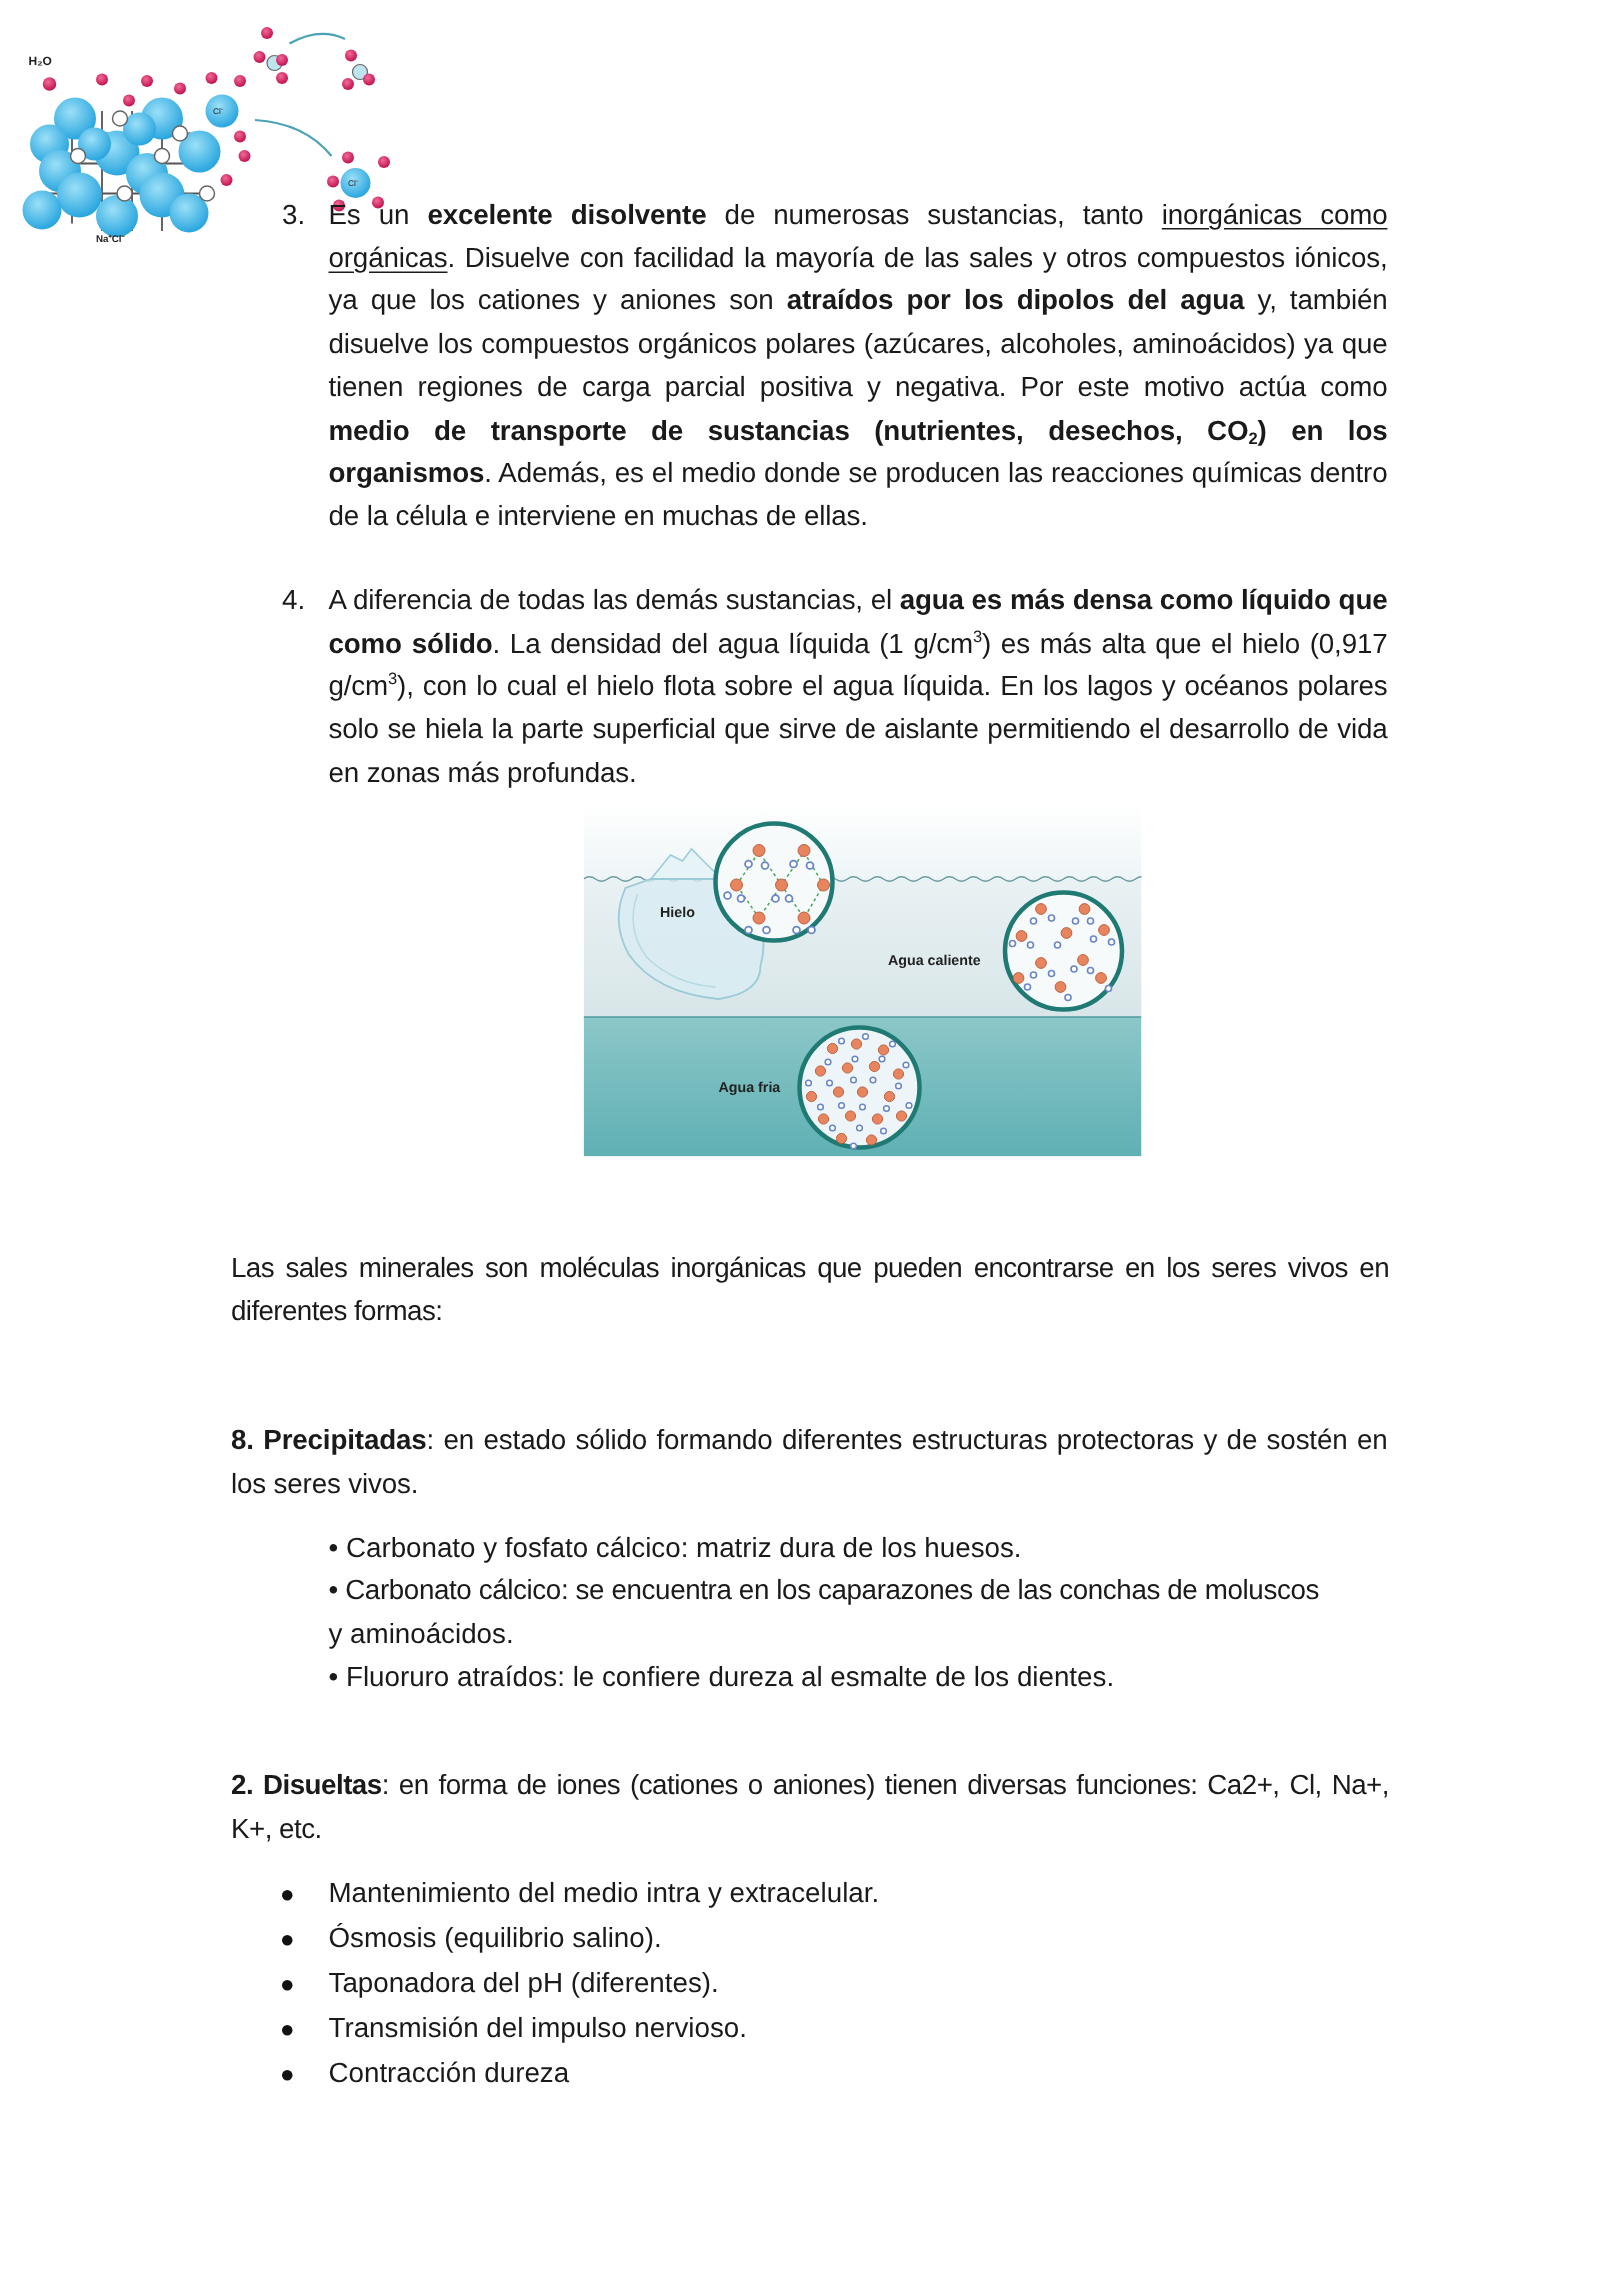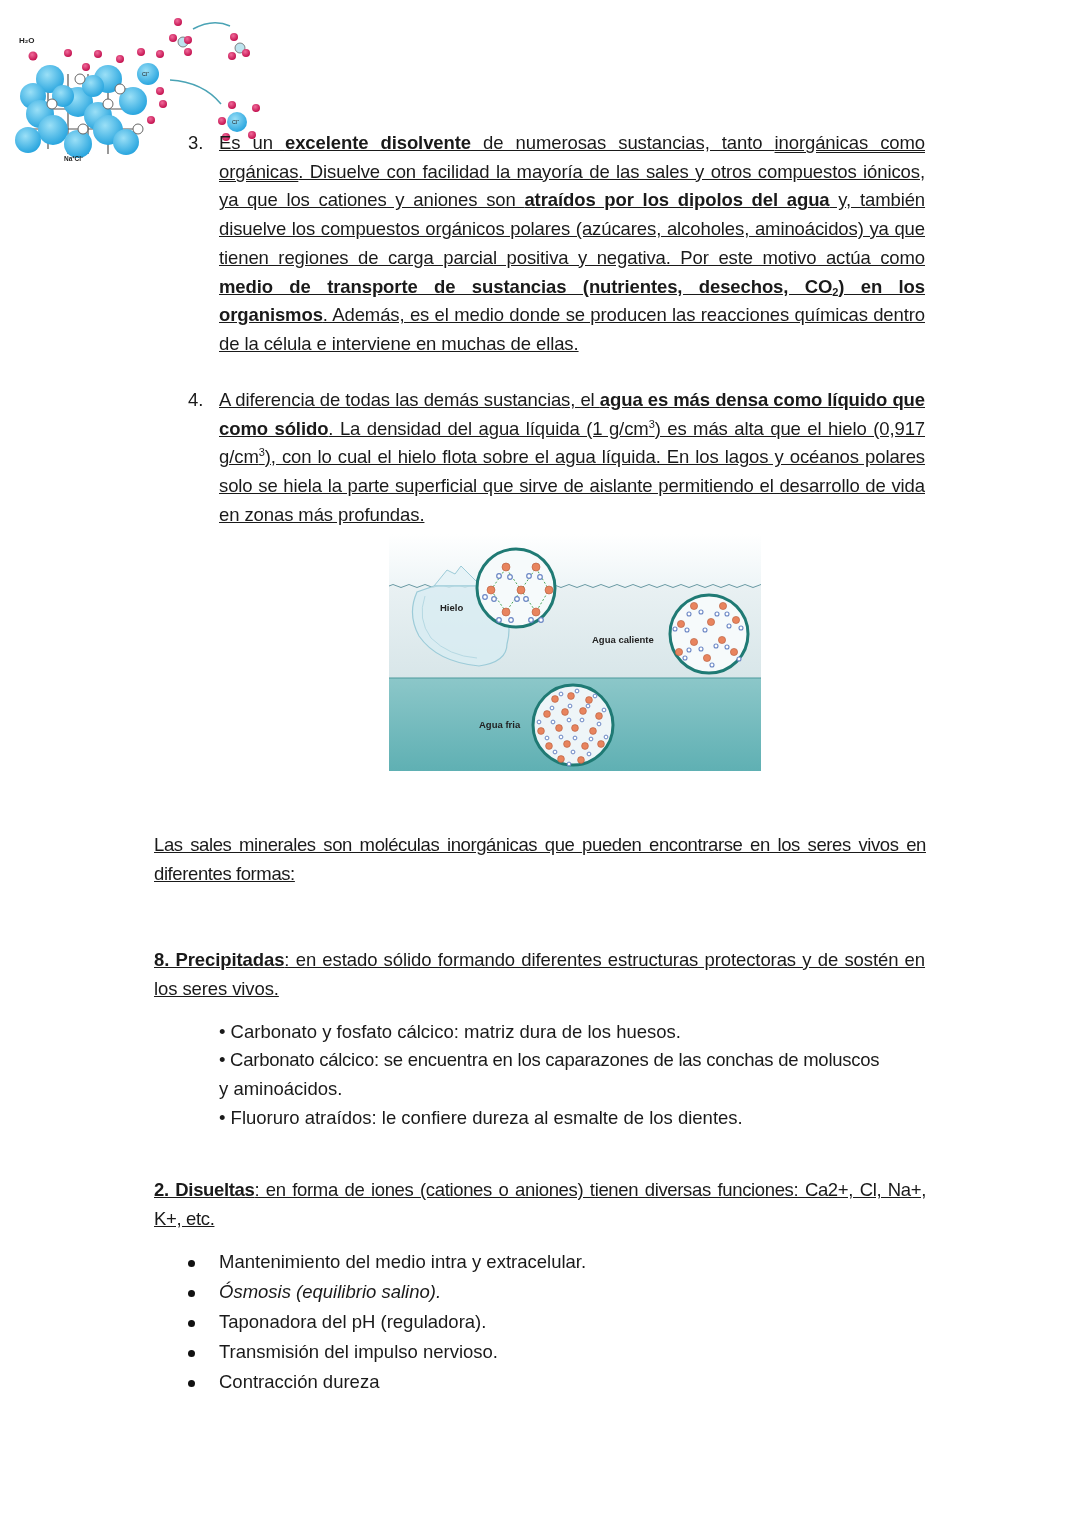--- a/index.html
+++ b/index.html
@@ -5,21 +5,20 @@
     html, body { margin: 0; padding: 0; background: #ffffff; }
     body {
       width: 1080px; height: 1527px; position: relative; overflow: hidden;
       font-family: "Liberation Sans", "DejaVu Sans", sans-serif;
       color: #1a1a1a;
     }
     .abs { position: absolute; }
     .para {
       font-size: 18.5px; line-height: 28.7px; text-align: justify;
       letter-spacing: -0.1px;
-      text-decoration: underline;
     }
     .num { position: absolute; font-size: 18.5px; line-height: 28.7px; }
     b { font-weight: 700; }
     u { text-decoration: underline; text-underline-offset: 3px; }
     sup { font-size: 11px; vertical-align: 7px; line-height: 0; }
     sub { font-size: 11px; vertical-align: -3px; line-height: 0; }
     .bullet-row { position: absolute; font-size: 18.5px; line-height: 28.7px; }
     .dot { display: inline-block; width: 7px; height: 7px; border-radius: 50%; background: #111; position: absolute; }
     .diagram { position: absolute; left: 389px; top: 534px; width: 376px; height: 237px; overflow: hidden; }
     .illus { position: absolute; left: 8px; top: 4px; width: 260px; height: 168px; }
@@ -275,19 +274,19 @@
 <div class="bullet-row" style="left:219px; top:1075px;">y aminoácidos.</div>
 <div class="bullet-row" style="left:219px; top:1104px;">• Fluoruro atraídos: le confiere dureza al esmalte de los dientes.</div>
 
 <div class="abs para" style="left:154px; top:1176px; width:772px; letter-spacing:-0.35px;">
   <b>2. Disueltas</b><span>: en forma de iones (cationes o aniones) tienen diversas funciones: Ca2+, Cl, Na+, K+, etc.</span>
 </div>
 
 <span class="dot" style="left:188px; top:1260px;"></span>
 <div class="bullet-row" style="left:219px; top:1248px;">Mantenimiento del medio intra y extracelular.</div>
 <span class="dot" style="left:188px; top:1290px;"></span>
-<div class="bullet-row" style="left:219px; top:1278px;font-style:italic;">Ósmosis (equilibrio salino).</div>
+<div class="bullet-row" style="left:219px; top:1278px;">Ósmosis (equilibrio salino).</div>
 <span class="dot" style="left:188px; top:1320px;"></span>
-<div class="bullet-row" style="left:219px; top:1308px;">Taponadora del pH (reguladora).</div>
+<div class="bullet-row" style="left:219px; top:1308px;">Taponadora del pH (diferentes).</div>
 <span class="dot" style="left:188px; top:1350px;"></span>
 <div class="bullet-row" style="left:219px; top:1338px;">Transmisión del impulso nervioso.</div>
 <span class="dot" style="left:188px; top:1380px;"></span>
 <div class="bullet-row" style="left:219px; top:1368px;">Contracción dureza</div>
 
 </body></html>

